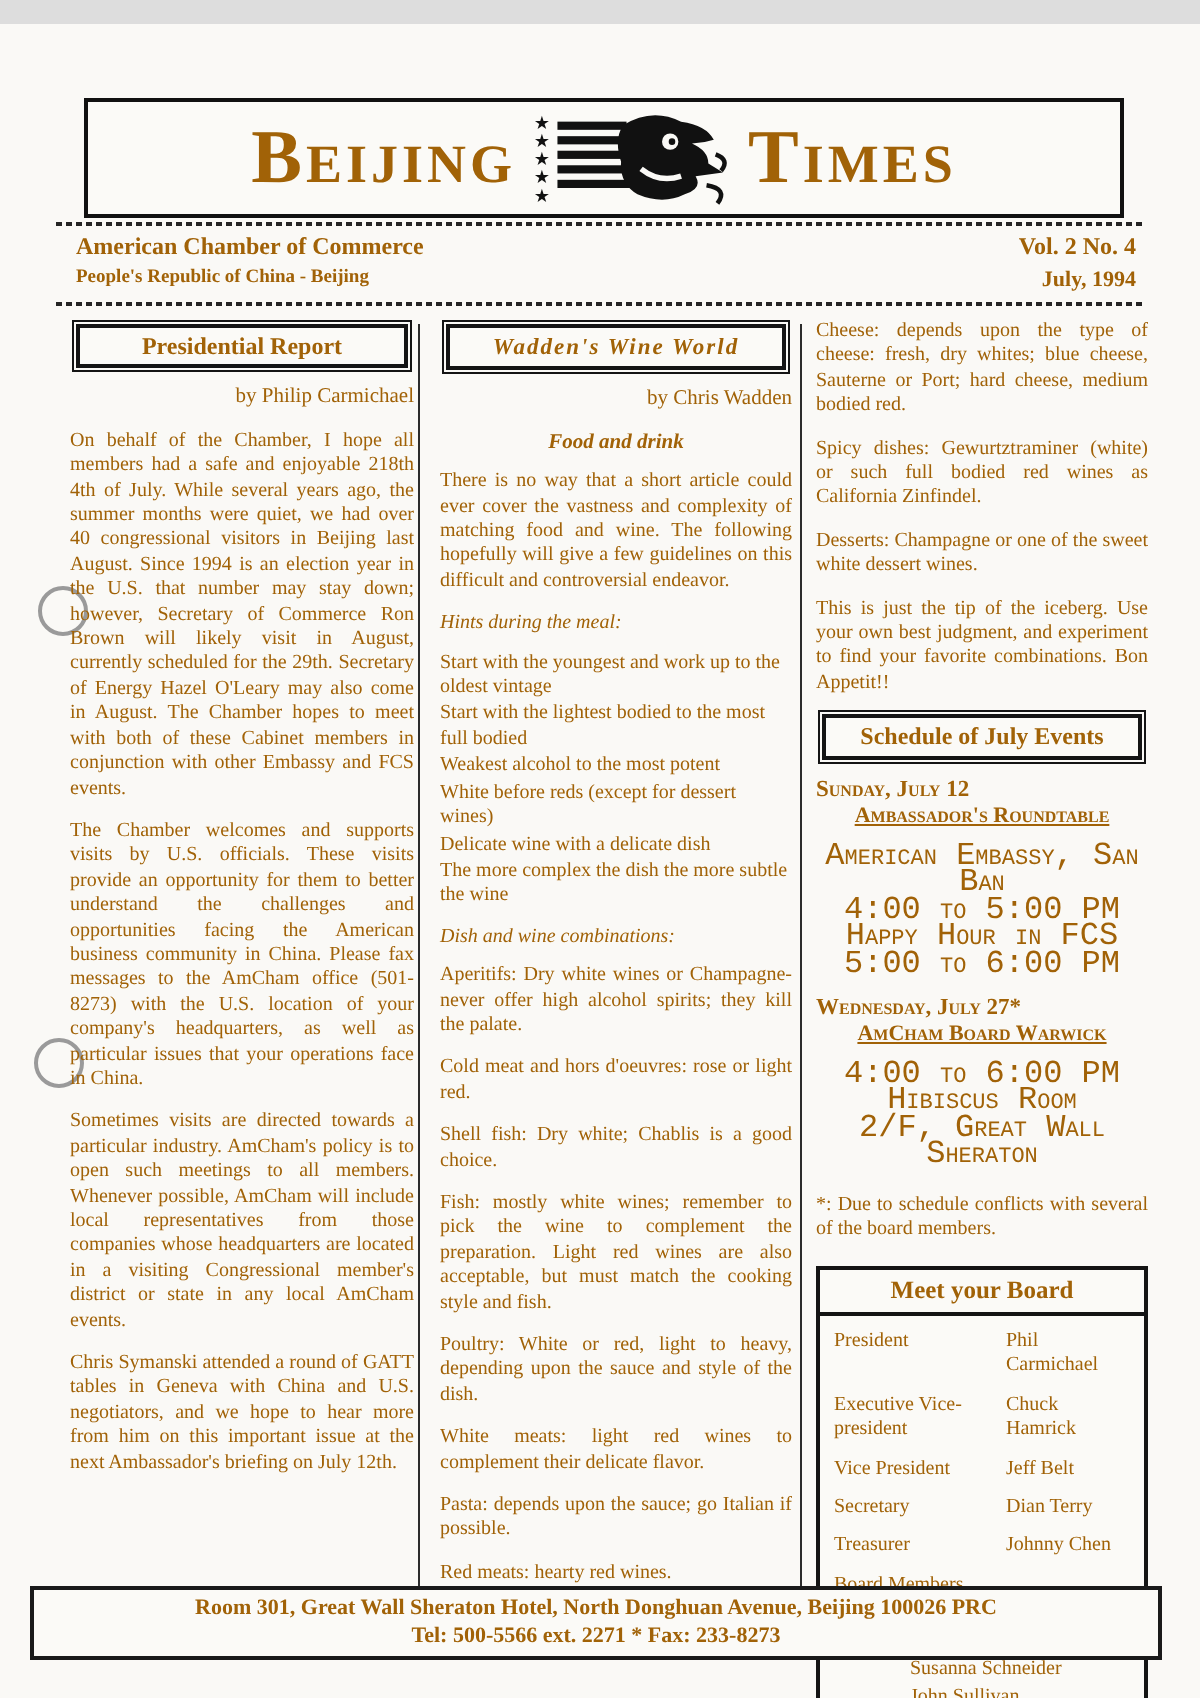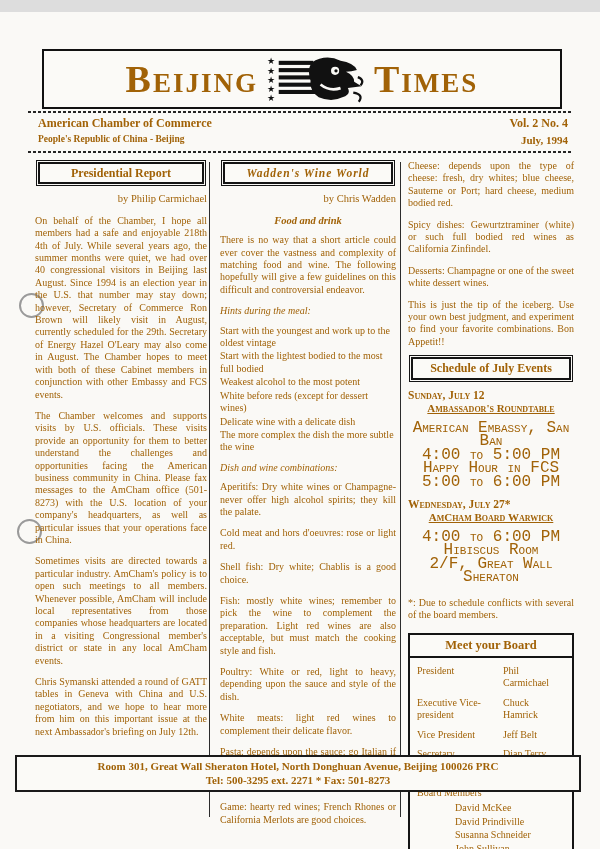--- a/index.html
+++ b/index.html
@@ -55,21 +55,21 @@
   .board-box { border:2px solid #141414; margin-top:11px; background:#fbfaf7; }
   .board-title { text-align:center; font-weight:bold; font-size:12.5px; padding:4px 0 5px 0; border-bottom:2px solid #141414; }
   .board-rows { padding:7px 7px 6px 7px; text-align:left; }
   .board-row { display:flex; margin-bottom:7px; }
   .board-role { width:86px; flex:none; }
   .board-name { flex:1; }
   .members-heading { margin:2px 0 2px 0; }
   .member { padding-left:38px; line-height:13.5px; }
   
   .footer-box {
-    position:absolute; left:15px; top:743px; width:562px;
+    position:absolute; left:15px; top:781px; width:562px;
     border:2px solid #1a1a1a; background:#fbfaf7;
     text-align:center; font-weight:bold; font-size:11px; line-height:14px; padding:2px 0 3px 0;
   }
   
   .punch { position:absolute; width:21px; height:21px; border:2px solid #9a9a9a; border-radius:50%; background:transparent; }
   .punch1 { left:19px; top:281px; }
   .punch2 { left:17px; top:507px; }
 </style>
 </head>
 <body>
@@ -213,16 +213,16 @@
         <div class="member">Susanna Schneider</div>
         <div class="member">John Sullivan</div>
         <div class="member">William Warwick</div>
         <div class="member">William Yu</div>
       </div>
     </div>
   </div>
 
   <div class="footer-box">
     <div>Room 301, Great Wall Sheraton Hotel, North Donghuan Avenue, Beijing 100026 PRC</div>
-    <div>Tel:  500-3295 ext. 2271 *  Fax:  501-8273</div>
+    <div>Tel:  500-5566 ext. 2271 *  Fax:  233-8273</div>
   </div>
 
 </div>
 
 </body></html>

